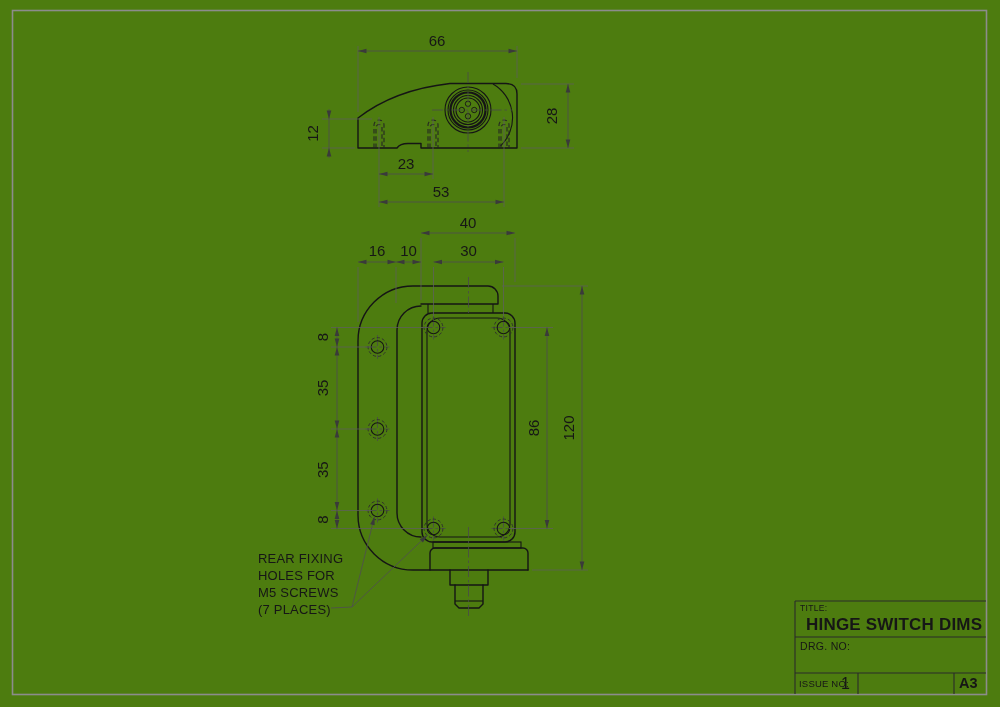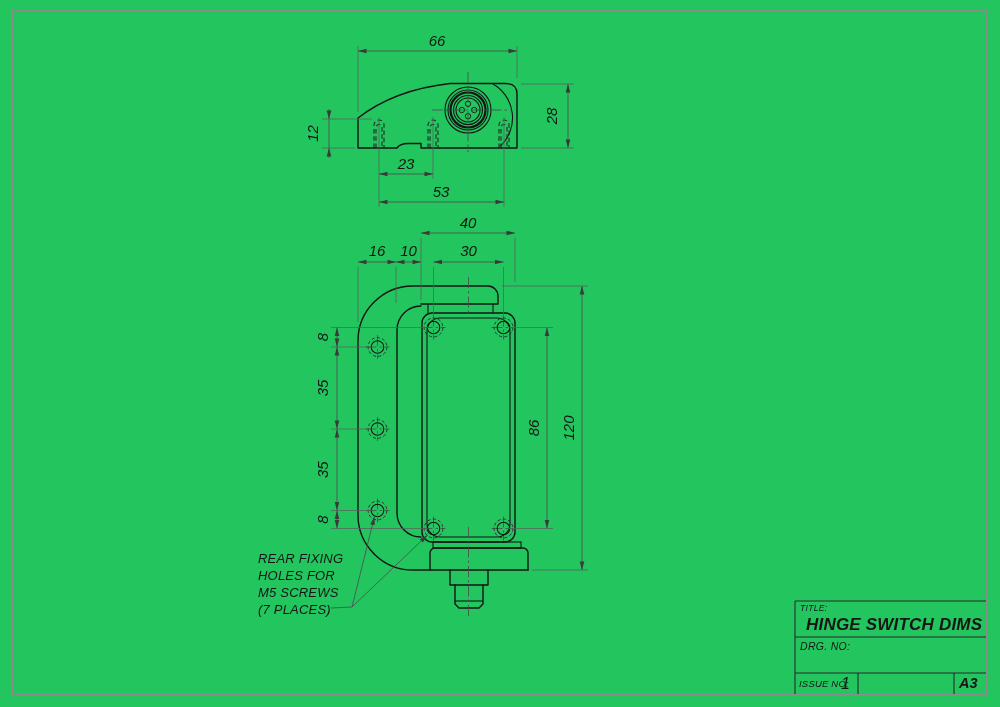--- a/index.html
+++ b/index.html
@@ -1,17 +1,17 @@
 <!DOCTYPE html>
 <html><head>
 <meta charset="utf-8">
 <style>
   html,body{margin:0;padding:0;background:#fff;}
-  #sheet{position:relative;width:1000px;height:707px;background:#22c55e;overflow:hidden;
-         font-family:"Liberation Sans",sans-serif;font-style:italic;}
+  #sheet{position:relative;width:1000px;height:707px;background:#4d7c0f;overflow:hidden;
+         font-family:"Liberation Sans",sans-serif;}
   svg{position:absolute;left:0;top:0;}
   .ol  {stroke:#151515;stroke-width:1.4;fill:none;stroke-linejoin:round;stroke-linecap:round;}
   .ol2 {stroke:#151515;stroke-width:1.1;fill:none;}
   .hid {stroke:#232323;stroke-width:1.05;fill:none;stroke-dasharray:4.5,2.8;}
   .hidc{stroke:#2e2e2e;stroke-width:0.95;fill:none;stroke-dasharray:3.2,2.2;}
   .cl  {stroke:#4a4a4a;stroke-width:0.8;fill:none;stroke-dasharray:11,3,2.5,3;}
   .dim {stroke:#4f4f4f;stroke-width:0.85;fill:none;}
   .ext {stroke:#5f5f5f;stroke-width:0.75;fill:none;}
   .tbl {stroke:#2b2b2b;stroke-width:1.1;fill:none;}
   .brd {stroke:#8c8c8c;stroke-width:1.6;fill:none;}

